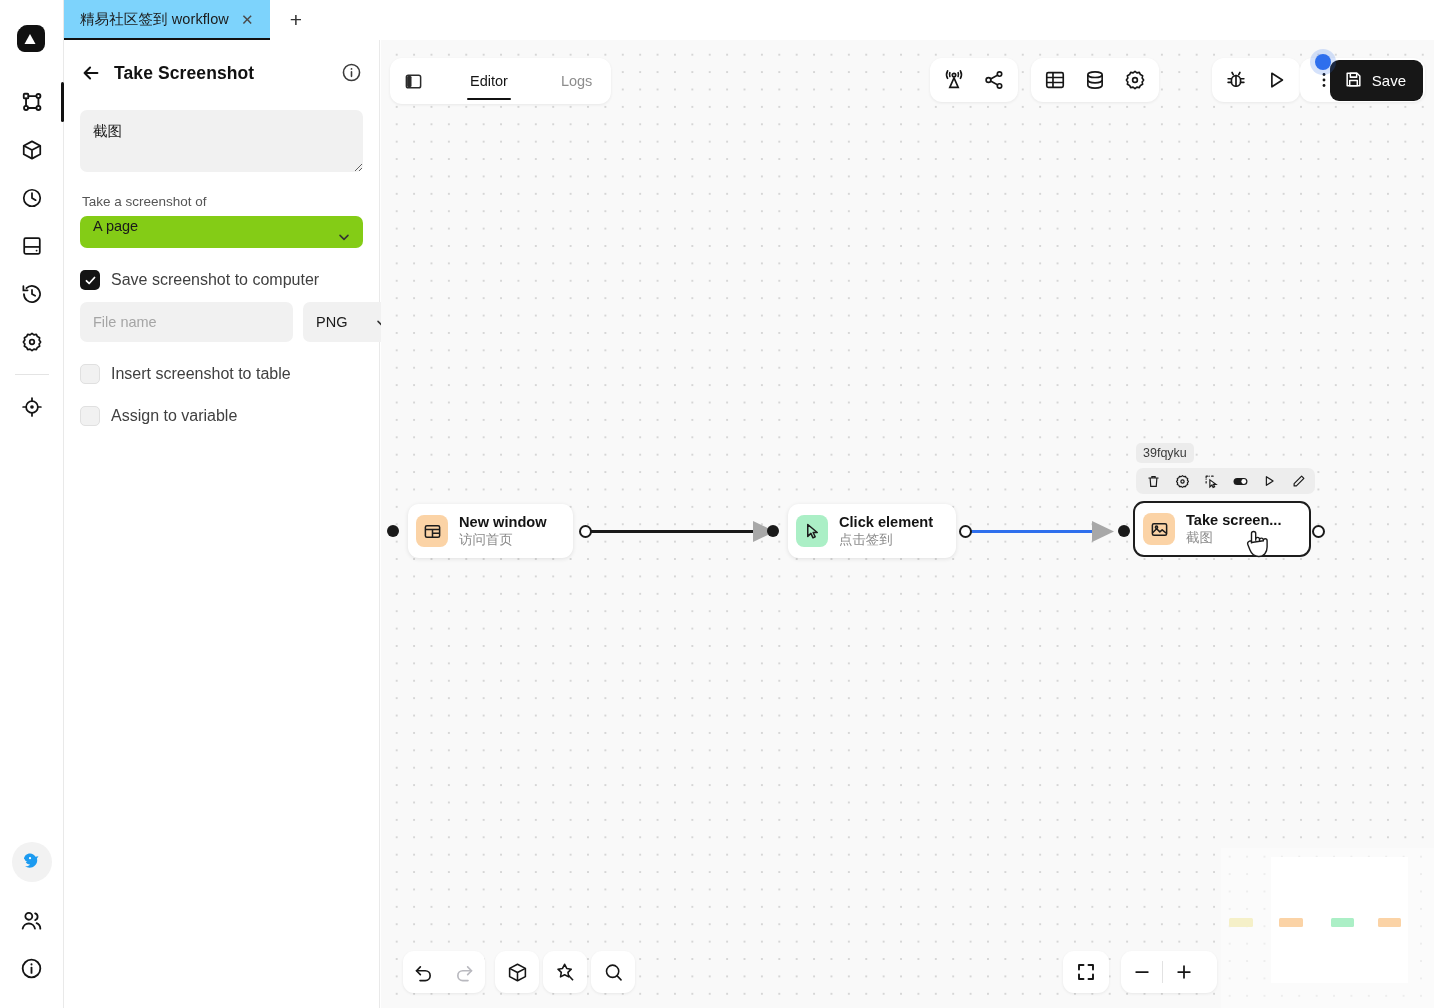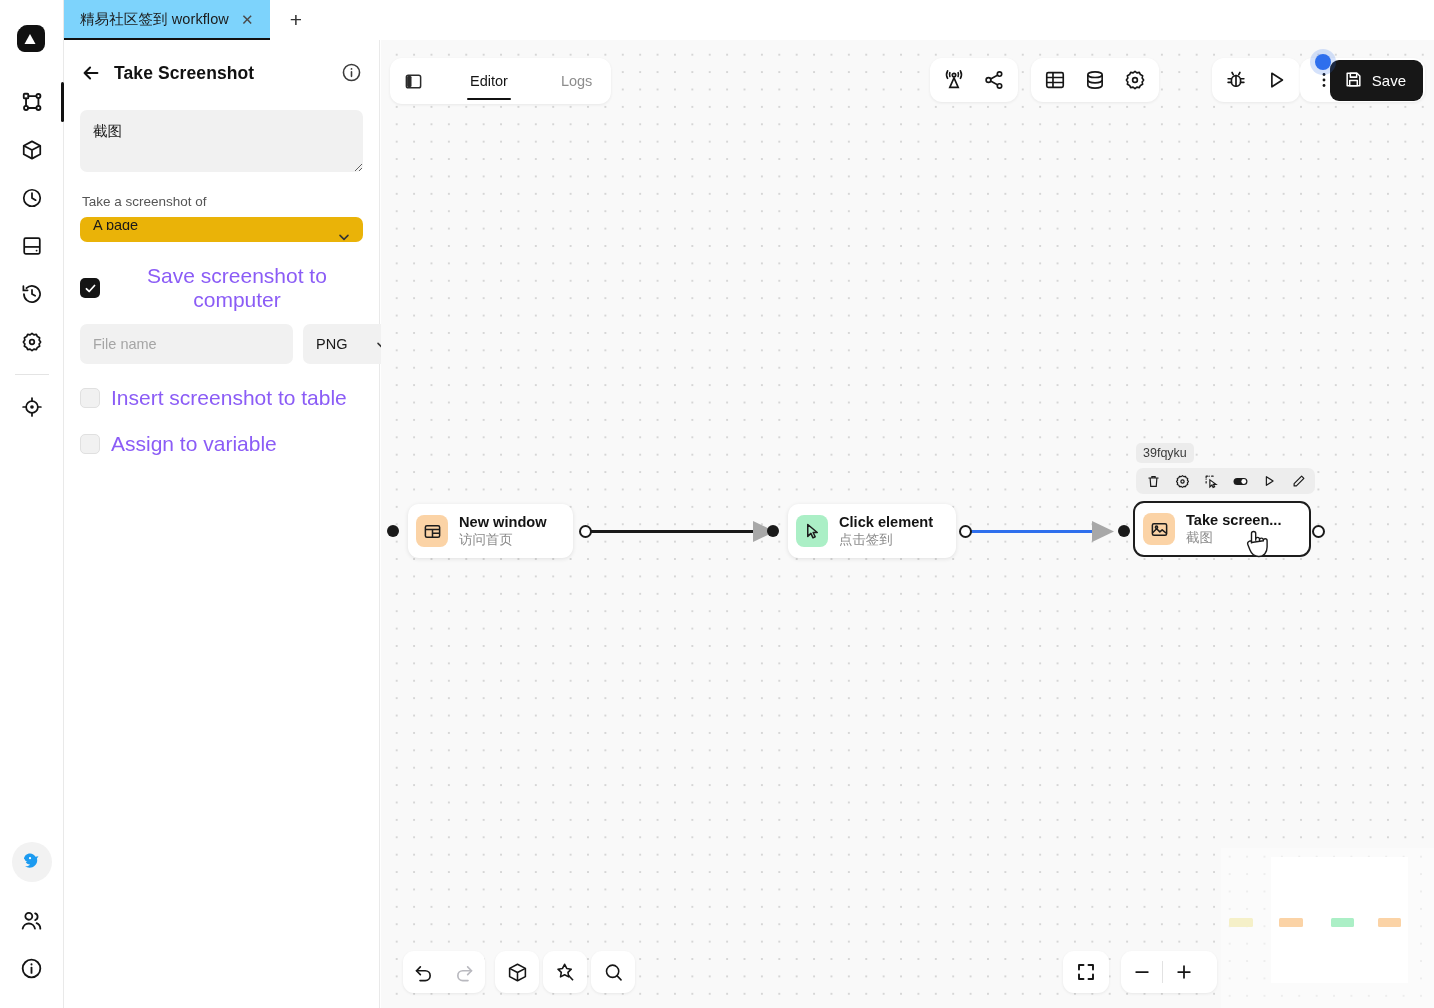--- a/index.html
+++ b/index.html
@@ -68,34 +68,34 @@
   .panel-info { margin-left: auto; width: 22px; height: 22px; cursor: pointer; }
 
   .ta {
     width: 100%; height: 62px; background: #f1f1f1; border: none; border-radius: 7px;
     padding: 12px 13px; font-size: 14.5px; color: #1a1a1a; resize: vertical;
     font-family: "Liberation Sans", sans-serif;
   }
   .fld-label { font-size: 13.5px; color: #555; margin: 18px 0 7px 2px; }
   .sel-wrap { position: relative; }
   .sel {
-    width: 100%; height: 25px; background: #eab308; border: none; border-radius: 7px;
+    width: 100%; height: 32px; background: #84cc16; border: none; border-radius: 7px;
     padding: 0 34px 12px 13px; font-size: 14.5px; color: #1a1a1a; appearance: none;
     font-family: "Liberation Sans", sans-serif; cursor: pointer;
   }
   .chev { position: absolute; right: 11px; top: 13px; pointer-events: none; }
 
   .ck-row { display: flex; align-items: center; gap: 11px; margin-top: 22px; }
   .ck {
     width: 20px; height: 20px; border-radius: 5px; flex: none;
     display: flex; align-items: center; justify-content: center; cursor: pointer;
   }
   .ck.on { background: #141414; }
   .ck.off { background: #f1f1f1; border: 1px solid #e0e0e0; }
-  .ck-label { font-size: 21px; color: #8b5cf6; text-align: center; }
+  .ck-label { font-size: 16px; color: #404040; }
 
   .row2 { display: flex; gap: 10px; margin-top: 12px; }
   .inp {
     flex: 1; height: 40px; background: #f1f1f1; border: none; border-radius: 7px;
     padding: 0 13px; font-size: 14.5px; color: #1a1a1a;
     font-family: "Liberation Sans", sans-serif;
   }
   .inp::placeholder { color: #a5a5a5; }
   .sel-sm-wrap { position: relative; width: 98px; }
   .sel-sm {

